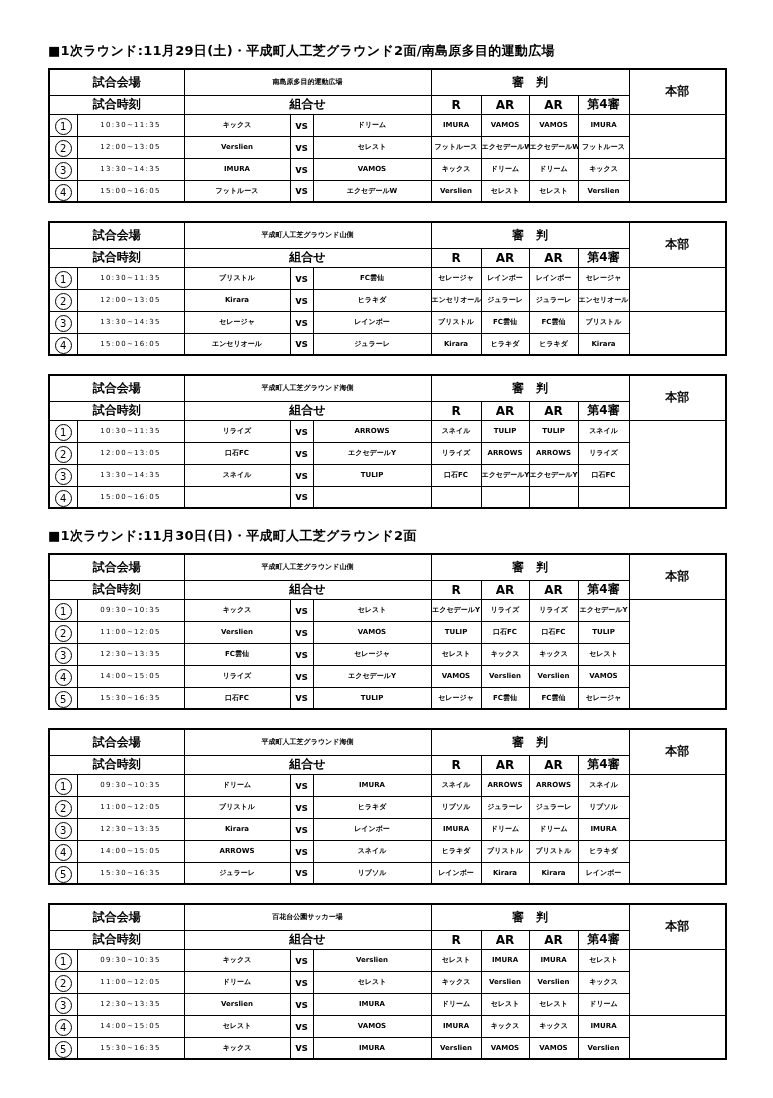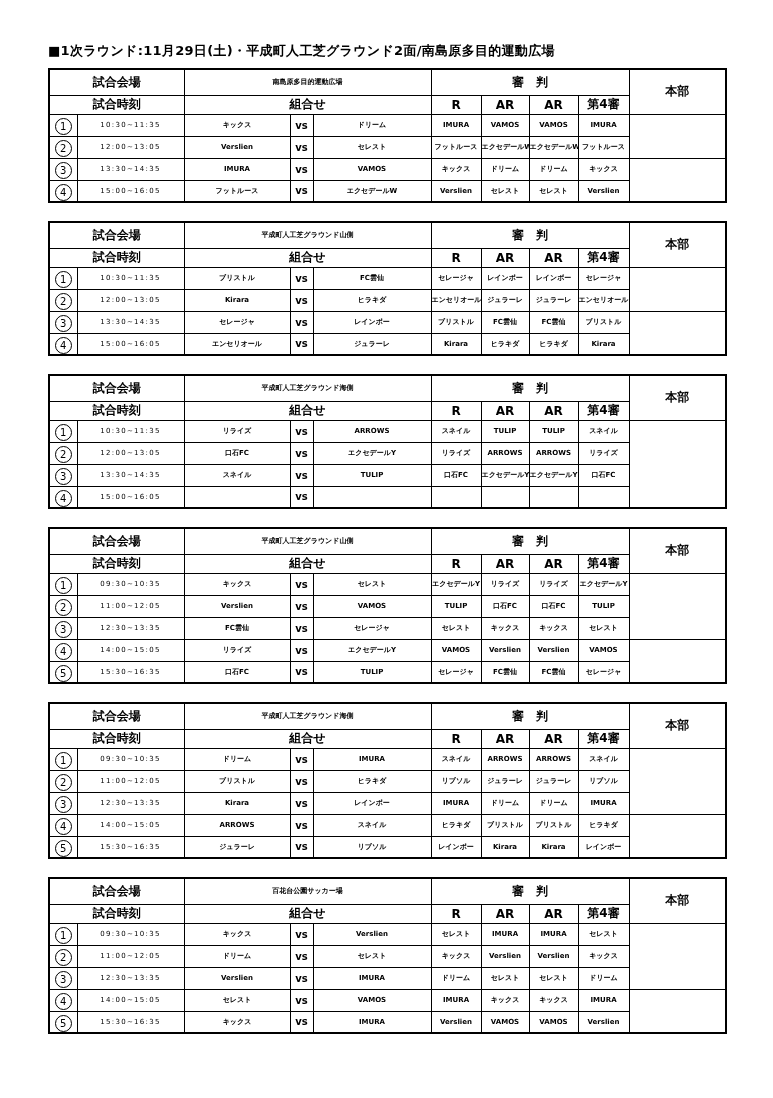--- a/index.html
+++ b/index.html
@@ -271,20 +271,21 @@
               <td class="team fit" style="font-size: 7px;"></td>
               <td class="ref fit dbl" style="font-size: 7px;"></td>
               <td class="ref fit" style="font-size: 7px;"></td>
               <td class="ref fit" style="font-size: 7px;"></td>
               <td class="ref fit" style="font-size: 7px;"></td>
             </tr>
           </tbody>
         </table>
       </div>
       <div class="section">
+        <div class="section-heading">■1次ラウンド:11月30日(日)・平成町人工芝グラウンド2面</div>
         <table class="sched">
           <colgroup>
             <col style="width: 28px;">
             <col style="width: 107px;">
             <col style="width: 106px;">
             <col style="width: 23px;">
             <col style="width: 118px;">
             <col style="width: 50px;">
             <col style="width: 48px;">
             <col style="width: 49px;">

